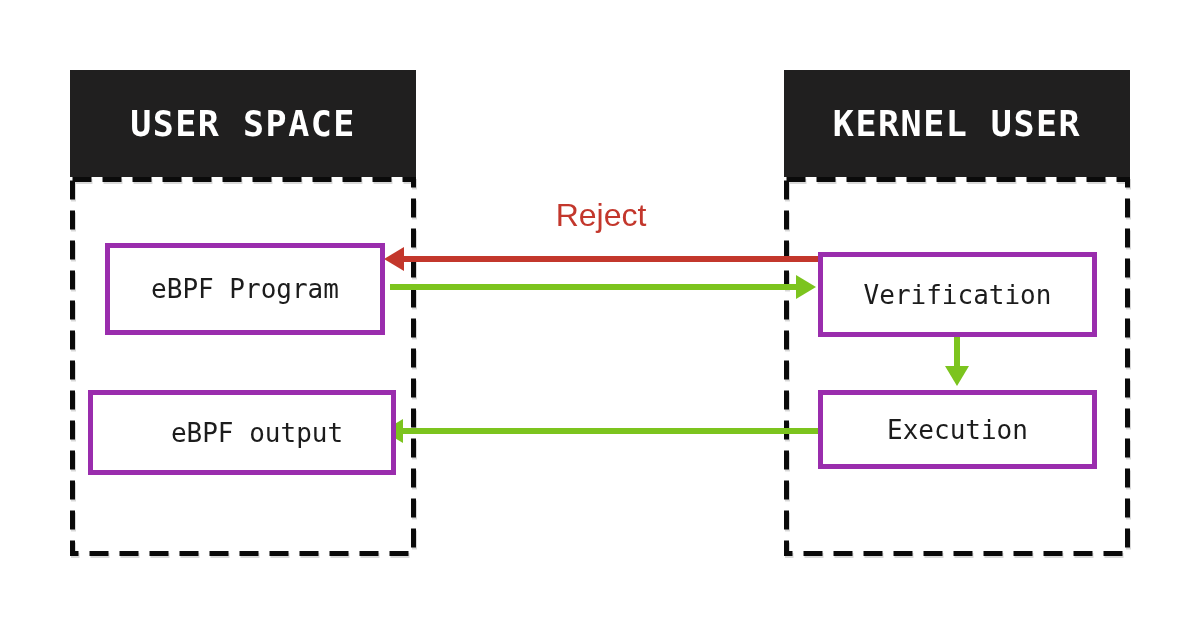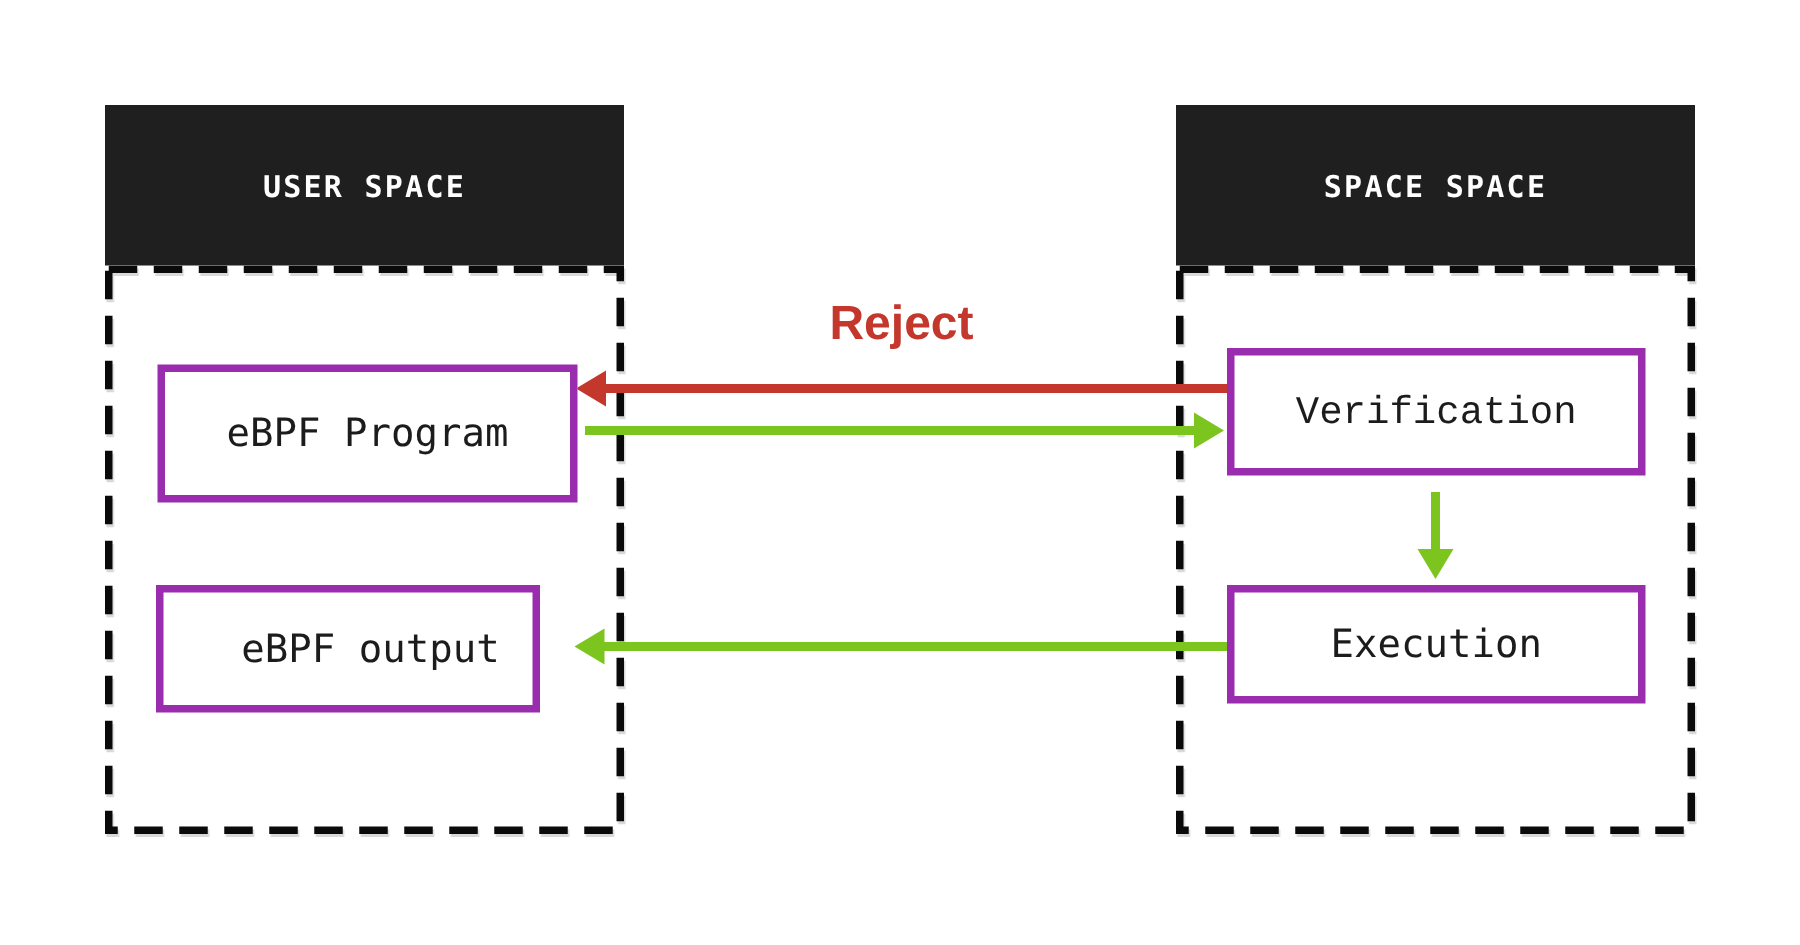--- a/index.html
+++ b/index.html
@@ -22,54 +22,54 @@
   }
   
   .zone{position:absolute;top:70px;width:346px;height:486px;}
   .zone-user{left:70px;}
   .zone-kernel{left:784px;}
   .zone-header{
     position:absolute;top:0;left:0;right:0;height:107px;
     background:var(--header-bg);
     display:flex;align-items:center;justify-content:center;
     color:var(--header-text);
-    font-weight:bold;font-size:20px;letter-spacing:1.5px;
+    font-weight:bold;font-size:35px;letter-spacing:1.5px;
   }
   .zone-body{position:absolute;left:0;right:0;top:107px;bottom:0;}
   .zone-body svg{display:block;width:100%;height:100%;filter:drop-shadow(1px 2px 0 rgba(0,0,0,0.15));}
   .zone-body rect{fill:none;stroke:var(--dash);stroke-width:5;stroke-dasharray:19 11;}
   
   .node{
     position:absolute;
     background:#fff;
     border:5px solid var(--purple);
     display:flex;align-items:center;justify-content:center;
     font-size:26px;color:var(--node-text);
     box-sizing:border-box;
   }
   .node-ebpf-program{left:105px;top:243px;width:280px;height:92px;}
-  .node-ebpf-output {left:104px;top:390px;width:256px;height:85px;padding-left:30px;}
-  .node-verification{left:818px;top:232px;width:279px;height:85px;font-family:Liberation Mono, monospace;}
+  .node-ebpf-output {left:88px;top:390px;width:308px;height:85px;padding-left:30px;}
+  .node-verification{left:818px;top:252px;width:279px;height:85px;}
   .node-execution  {left:818px;top:390px;width:279px;height:79px;}
   
   .line{position:absolute;}
   .line-h{height:6px;}
   .line-v{width:6px;}
   .line-red{background:var(--red);}
   .line-green{background:var(--green);}
   .head{position:absolute;width:0;height:0;}
   .head-left-red  {border-top:12px solid transparent;border-bottom:12px solid transparent;border-right:20px solid var(--red);}
   .head-left-green{border-top:12px solid transparent;border-bottom:12px solid transparent;border-right:20px solid var(--green);}
   .head-right-green{border-top:12px solid transparent;border-bottom:12px solid transparent;border-left:20px solid var(--green);}
   .head-down-green{border-left:12px solid transparent;border-right:12px solid transparent;border-top:20px solid var(--green);}
   
   .edge-label{
     position:absolute;width:300px;text-align:center;
     font-family:"Liberation Sans","DejaVu Sans",sans-serif;
-    font-weight:bold;font-size:32px;letter-spacing:0px;
+    font-weight:normal;font-size:32px;letter-spacing:0px;
   }
   .label-reject{left:451px;top:197px;color:var(--red);}
   .label-load  {left:450px;top:301px;color:var(--green);}
 </style>
 </head>
 <body>
 
 <div class="canvas">
 
   <div class="zone zone-user">
@@ -78,21 +78,21 @@
     </div>
     <div class="zone-body">
       <svg viewBox="0 0 346 379" preserveAspectRatio="none">
         <rect x="2.5" y="2.5" width="341" height="374"></rect>
       </svg>
     </div>
   </div>
 
   <div class="zone zone-kernel">
     <div class="zone-header">
-      <span>SPACE SPACE</span>
+      <span>KERNEL USER</span>
     </div>
     <div class="zone-body">
       <svg viewBox="0 0 346 379" preserveAspectRatio="none">
         <rect x="2.5" y="2.5" width="341" height="374"></rect>
       </svg>
     </div>
   </div>
 
   <div>
     <div class="line line-h line-red" style="left:402px;top:256px;width:416px;"></div>

